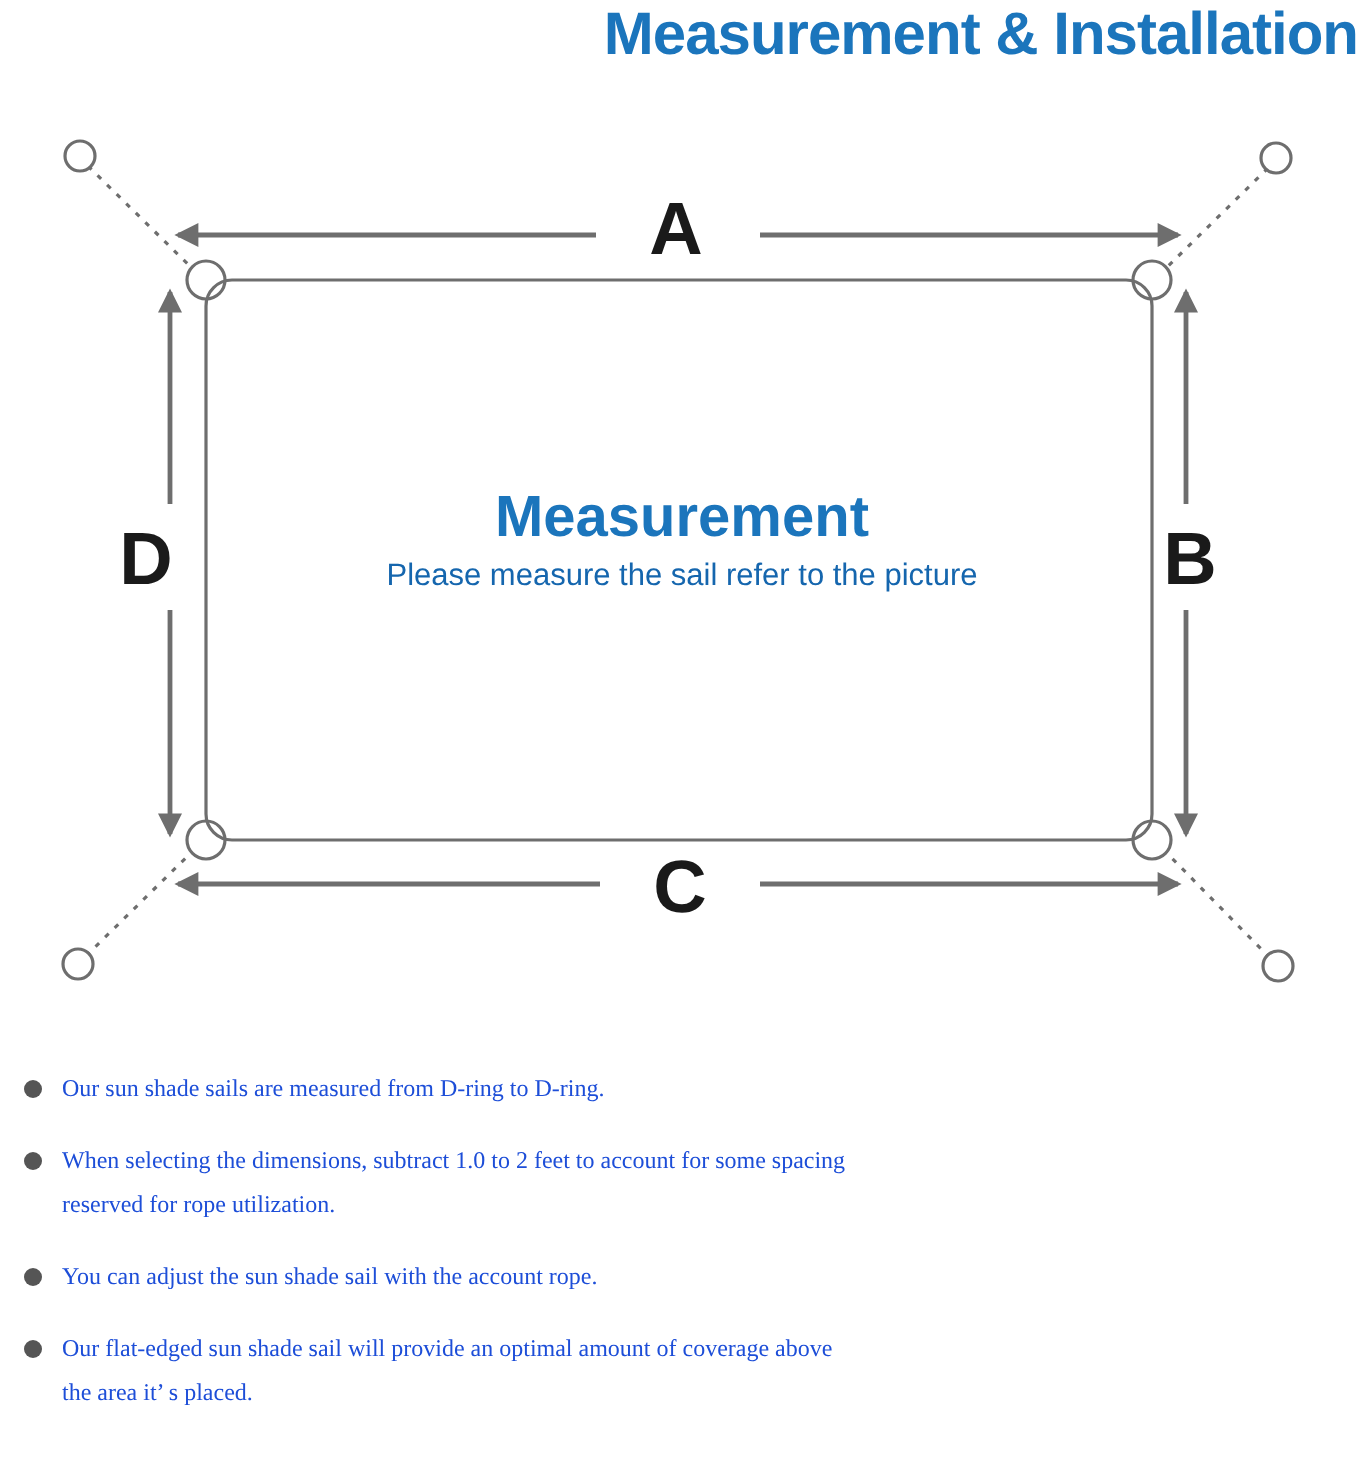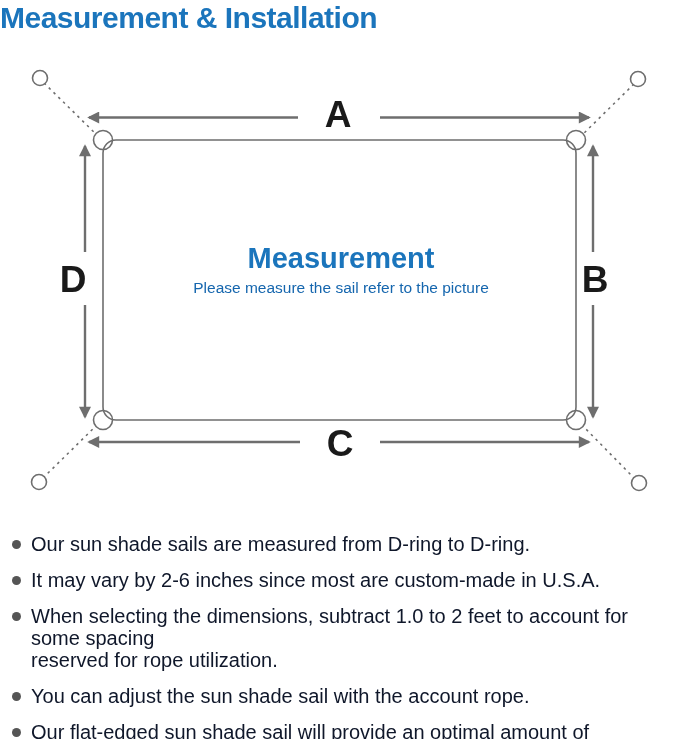--- a/index.html
+++ b/index.html
@@ -13,21 +13,21 @@
     width: 679px;
     height: 739px;
     background: #ffffff;
     overflow: hidden;
   }
   .page-title {
     position: absolute;
     top: 1px;
     left: 0;
     width: 679px;
-    text-align: left;
+    text-align: right;
     font-size: 30px;
     font-weight: 700;
     letter-spacing: -0.5px;
     color: #1b75bc;
     margin: 0;
   }
   .diagram-svg {
     position: absolute;
     top: 55px;
     left: 0;
@@ -85,24 +85,25 @@
   }
   .note .dot {
     flex: 0 0 auto;
     width: 9px;
     height: 9px;
     border-radius: 50%;
     background: #555555;
     margin: 7px 10px 0 0;
   }
   .note .note-text {
-    font-size: 20px;
+    font-size: 12px;
     line-height: 22px;
-    color: #0f172a;
+    color: #1d4ed8;
     white-space: pre-line;
+    font-family: Liberation Serif, serif;
   }
 </style>
 </head>
 <body>
 
 <div class="page">
 
   <h1 class="page-title">Measurement &amp; Installation</h1>
 
   <svg class="diagram-svg" width="679" height="460" viewBox="0 0 679 460">
@@ -150,24 +151,20 @@
     <text class="center-subtitle" x="341" y="237.5">Please measure the sail refer to the picture</text>
   </svg>
 
   <div class="notes">
     <div class="note">
       <span class="dot"></span>
       <span class="note-text">Our sun shade sails are measured from D-ring to D-ring.</span>
     </div>
     <div class="note">
       <span class="dot"></span>
-      <span class="note-text">It may vary by 2-6 inches since most are custom-made in U.S.A.</span>
-    </div>
-    <div class="note">
-      <span class="dot"></span>
       <span class="note-text">When selecting the dimensions, subtract 1.0 to 2 feet to account for some spacing
 reserved for rope utilization.</span>
     </div>
     <div class="note">
       <span class="dot"></span>
       <span class="note-text">You can adjust the sun shade sail with the account rope.</span>
     </div>
     <div class="note">
       <span class="dot"></span>
       <span class="note-text">Our flat-edged sun shade sail will provide an optimal amount of coverage above

